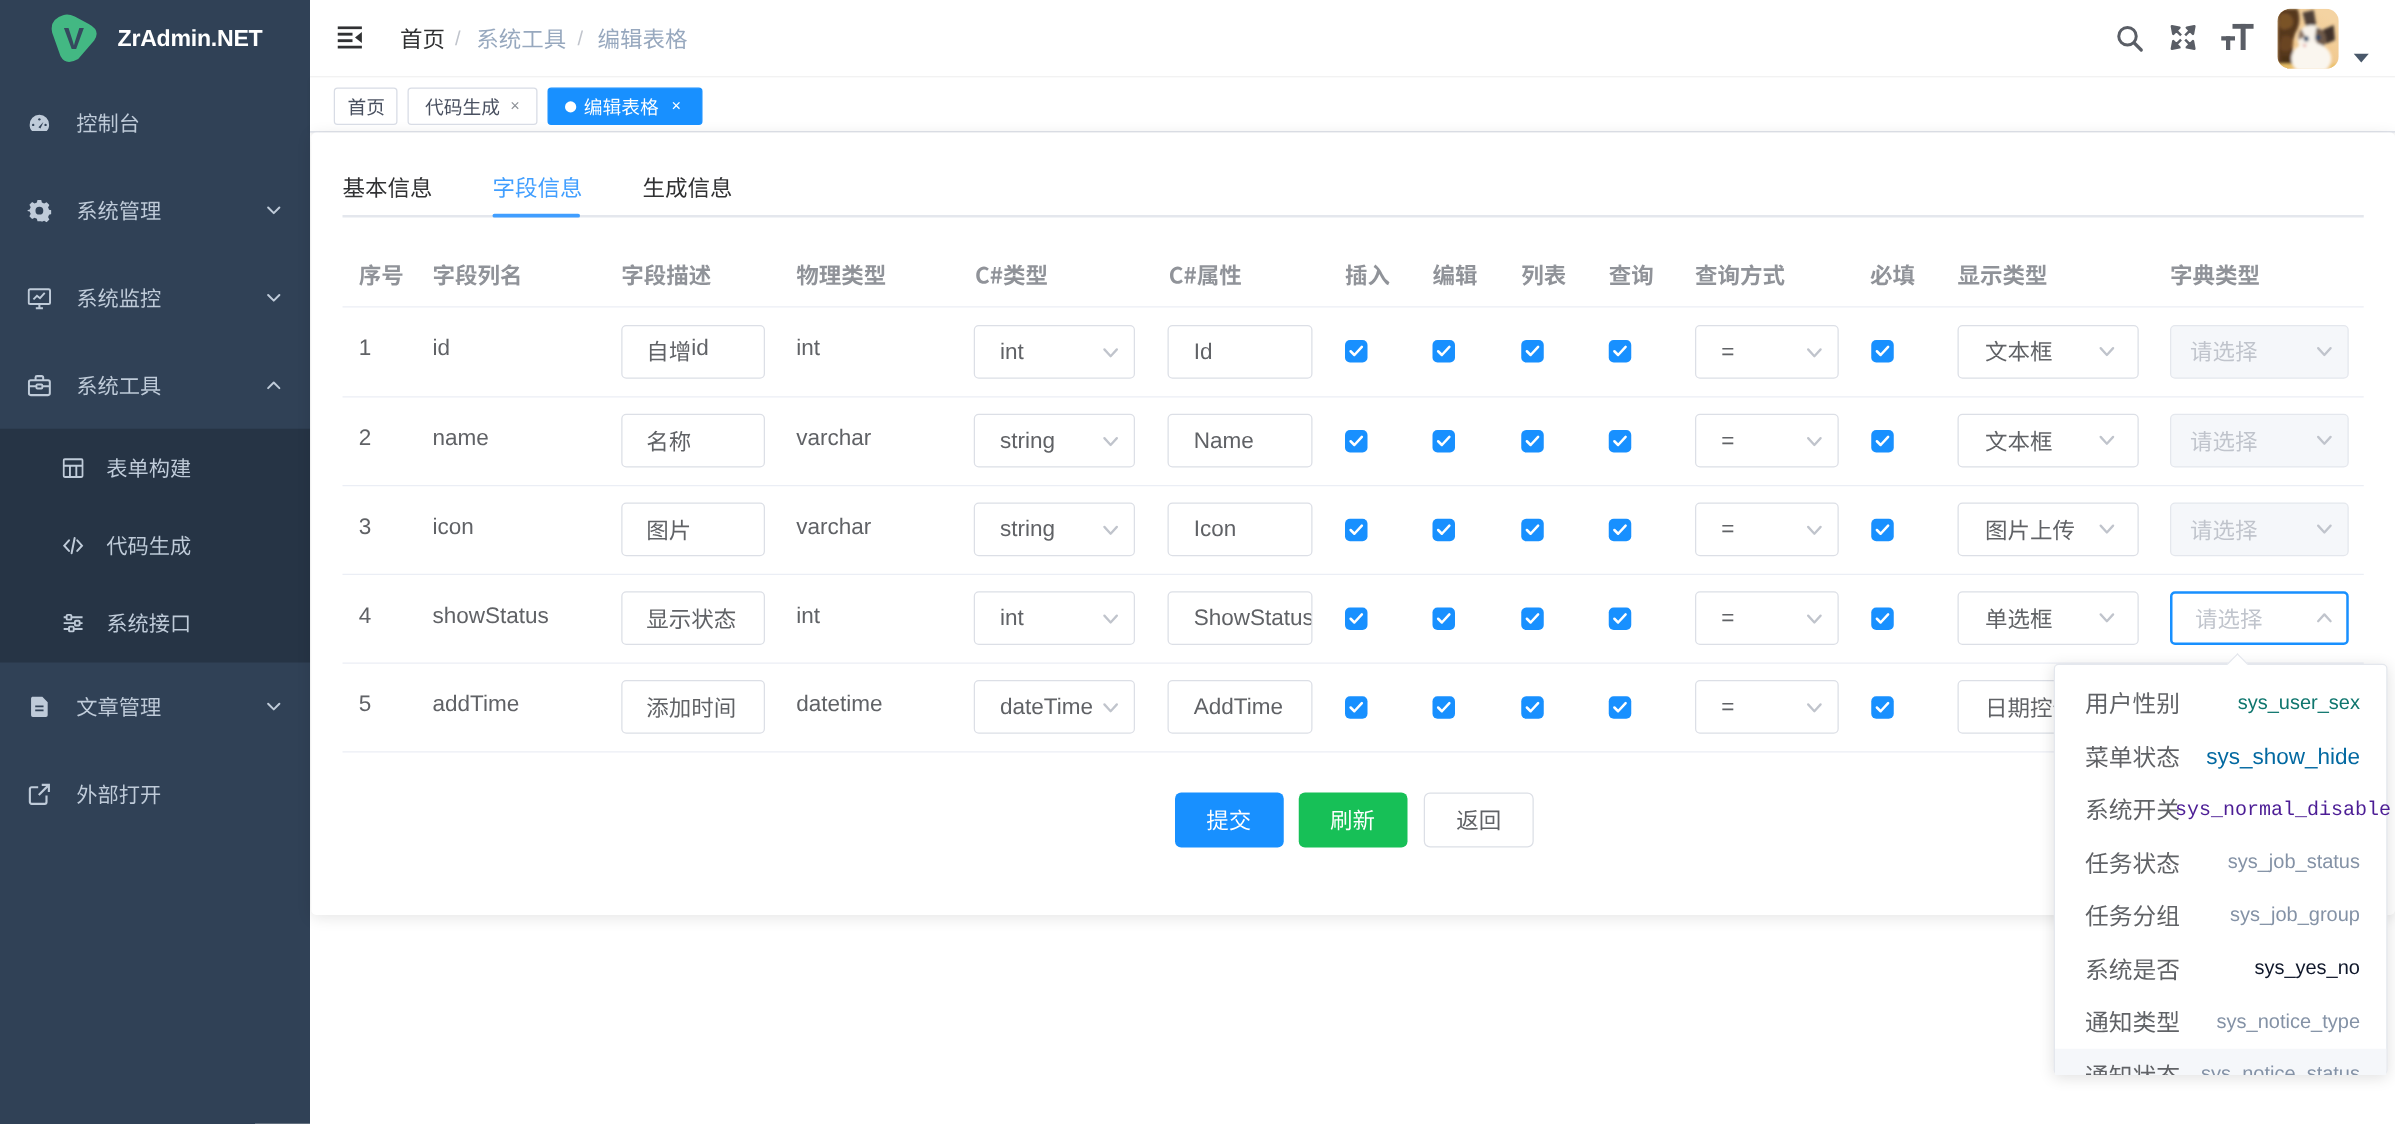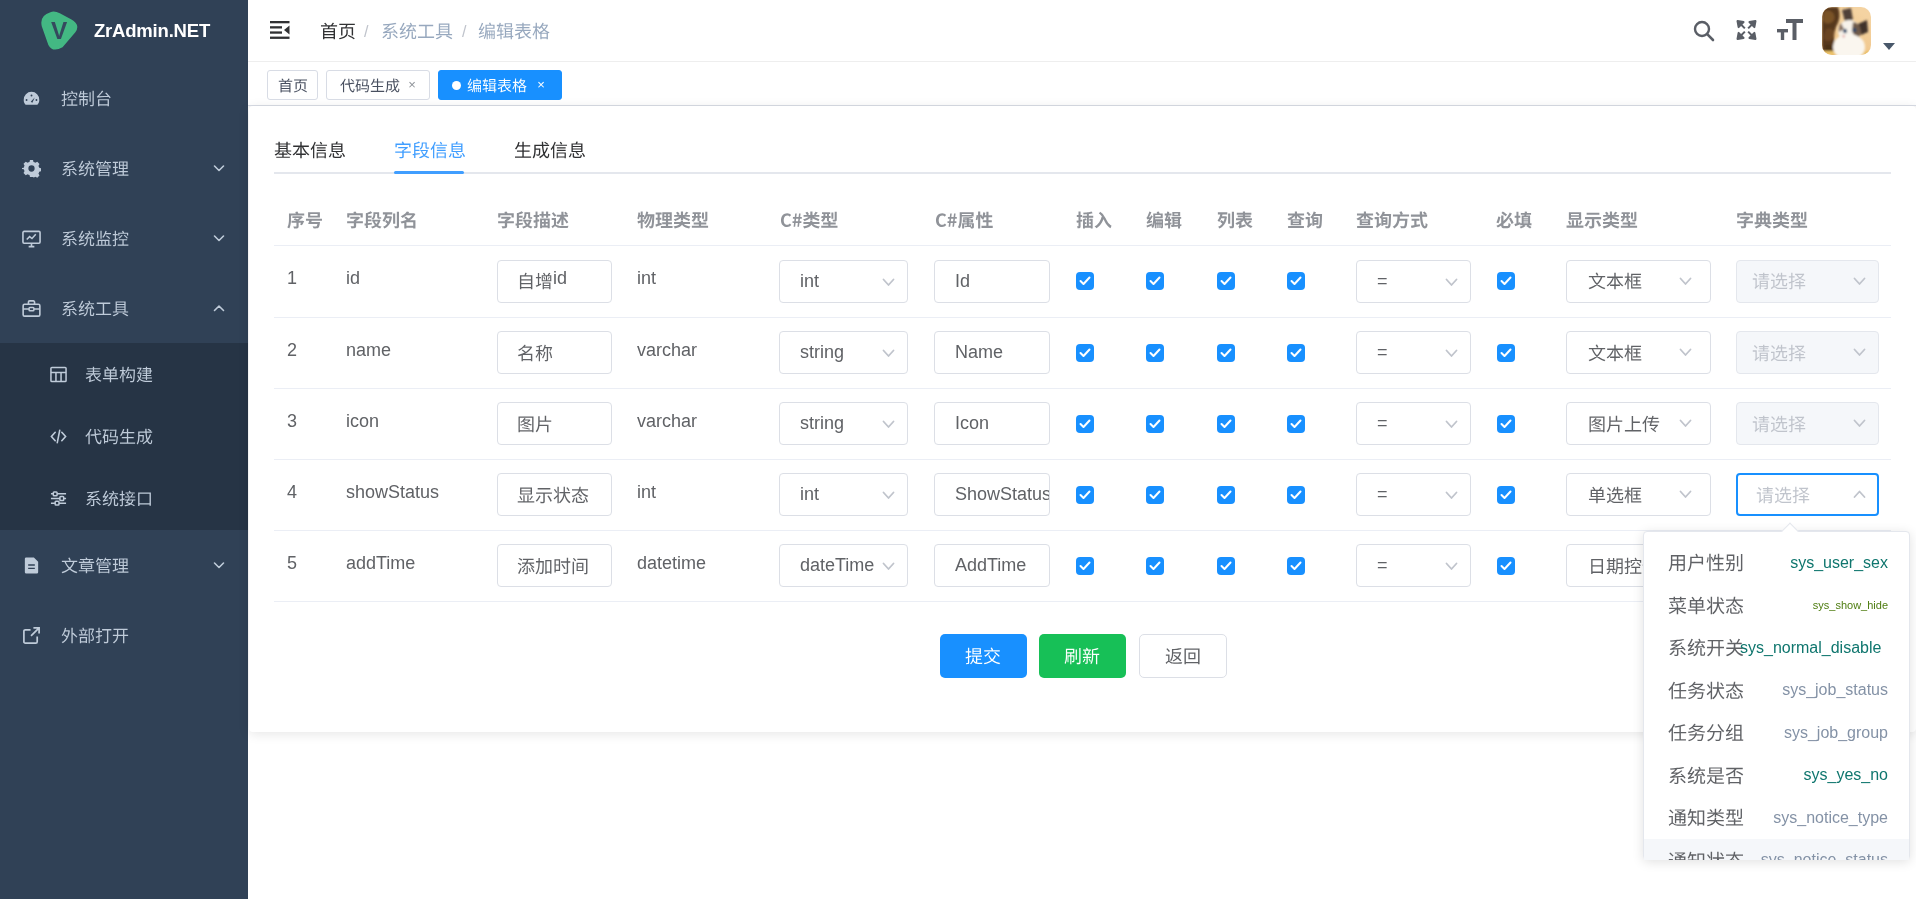--- a/index.html
+++ b/index.html
@@ -785,30 +785,30 @@
   </svg>
 <div style="position:absolute;left:1740px;top:550.75px;width:148px;height:24px;line-height:24px;text-align:right;font-family:'Liberation Sans',sans-serif;font-size:16px;color:#0f766e;z-index:62;">sys_user_sex</div>
 <svg style="position:absolute;left:1668.0px;top:595.8px;z-index:62;" width="76.0" height="22.8" viewBox="0 0 4000 1200">
     <g fill="#606266" transform="translate(0 880)">
       <use href="#g100" transform="translate(0 0) scale(1 -1)"></use>
       <use href="#g17" transform="translate(1000 0) scale(1 -1)"></use>
       <use href="#g81" transform="translate(2000 0) scale(1 -1)"></use>
       <use href="#g82" transform="translate(3000 0) scale(1 -1)"></use>
     </g>
   </svg>
-<div style="position:absolute;left:1740px;top:593.25px;width:148px;height:24px;line-height:24px;text-align:right;font-family:'Liberation Sans',sans-serif;font-size:11px;color:#4d7c0f;z-index:62;">sys_show_hide</div>
+<div style="position:absolute;left:1740px;top:593.25px;width:148px;height:24px;line-height:24px;text-align:right;font-family:'Liberation Sans',sans-serif;font-size:18px;color:#0369a1;z-index:62;">sys_show_hide</div>
 <svg style="position:absolute;left:1668.0px;top:638.2px;z-index:62;" width="76.0" height="22.8" viewBox="0 0 4000 1200">
     <g fill="#606266" transform="translate(0 880)">
       <use href="#g3" transform="translate(0 0) scale(1 -1)"></use>
       <use href="#g4" transform="translate(1000 0) scale(1 -1)"></use>
       <use href="#g15" transform="translate(2000 0) scale(1 -1)"></use>
       <use href="#g101" transform="translate(3000 0) scale(1 -1)"></use>
     </g>
   </svg>
-<div style="position:absolute;left:1740px;top:635.75px;width:148px;height:24px;line-height:24px;text-align:left;font-family:Liberation Sans, sans-serif;font-size:16px;color:#0f766e;z-index:62;">sys_normal_disable</div>
+<div style="position:absolute;left:1740px;top:635.75px;width:148px;height:24px;line-height:24px;text-align:left;font-family:Liberation Mono, monospace;font-size:16px;color:#4c1d95;z-index:62;">sys_normal_disable</div>
 <svg style="position:absolute;left:1668.0px;top:680.8px;z-index:62;" width="76.0" height="22.8" viewBox="0 0 4000 1200">
     <g fill="#606266" transform="translate(0 880)">
       <use href="#g102" transform="translate(0 0) scale(1 -1)"></use>
       <use href="#g103" transform="translate(1000 0) scale(1 -1)"></use>
       <use href="#g81" transform="translate(2000 0) scale(1 -1)"></use>
       <use href="#g82" transform="translate(3000 0) scale(1 -1)"></use>
     </g>
   </svg>
 <div style="position:absolute;left:1740px;top:678.25px;width:148px;height:24px;line-height:24px;text-align:right;font-family:'Liberation Sans',sans-serif;font-size:16px;color:#8492a6;z-index:62;">sys_job_status</div>
 <svg style="position:absolute;left:1668.0px;top:723.2px;z-index:62;" width="76.0" height="22.8" viewBox="0 0 4000 1200">
@@ -821,21 +821,21 @@
   </svg>
 <div style="position:absolute;left:1740px;top:720.75px;width:148px;height:24px;line-height:24px;text-align:right;font-family:'Liberation Sans',sans-serif;font-size:16px;color:#8492a6;z-index:62;">sys_job_group</div>
 <svg style="position:absolute;left:1668.0px;top:765.8px;z-index:62;" width="76.0" height="22.8" viewBox="0 0 4000 1200">
     <g fill="#606266" transform="translate(0 880)">
       <use href="#g3" transform="translate(0 0) scale(1 -1)"></use>
       <use href="#g4" transform="translate(1000 0) scale(1 -1)"></use>
       <use href="#g106" transform="translate(2000 0) scale(1 -1)"></use>
       <use href="#g107" transform="translate(3000 0) scale(1 -1)"></use>
     </g>
   </svg>
-<div style="position:absolute;left:1740px;top:763.25px;width:148px;height:24px;line-height:24px;text-align:right;font-family:'Liberation Sans',sans-serif;font-size:16px;color:#0f766e;z-index:62;">sys_yes_no</div>
+<div style="position:absolute;left:1740px;top:763.25px;width:148px;height:24px;line-height:24px;text-align:right;font-family:'Liberation Sans',sans-serif;font-size:16px;color:#0f172a;z-index:62;">sys_yes_no</div>
 <svg style="position:absolute;left:1668.0px;top:808.2px;z-index:62;" width="76.0" height="22.8" viewBox="0 0 4000 1200">
     <g fill="#606266" transform="translate(0 880)">
       <use href="#g108" transform="translate(0 0) scale(1 -1)"></use>
       <use href="#g109" transform="translate(1000 0) scale(1 -1)"></use>
       <use href="#g110" transform="translate(2000 0) scale(1 -1)"></use>
       <use href="#g111" transform="translate(3000 0) scale(1 -1)"></use>
     </g>
   </svg>
 <div style="position:absolute;left:1740px;top:805.75px;width:148px;height:24px;line-height:24px;text-align:right;font-family:'Liberation Sans',sans-serif;font-size:16px;color:#8492a6;z-index:62;">sys_notice_type</div>
 <div style="position:absolute;left:1644px;top:839px;width:265px;height:21px;background:#f5f7fa;overflow:hidden;z-index:62;">

